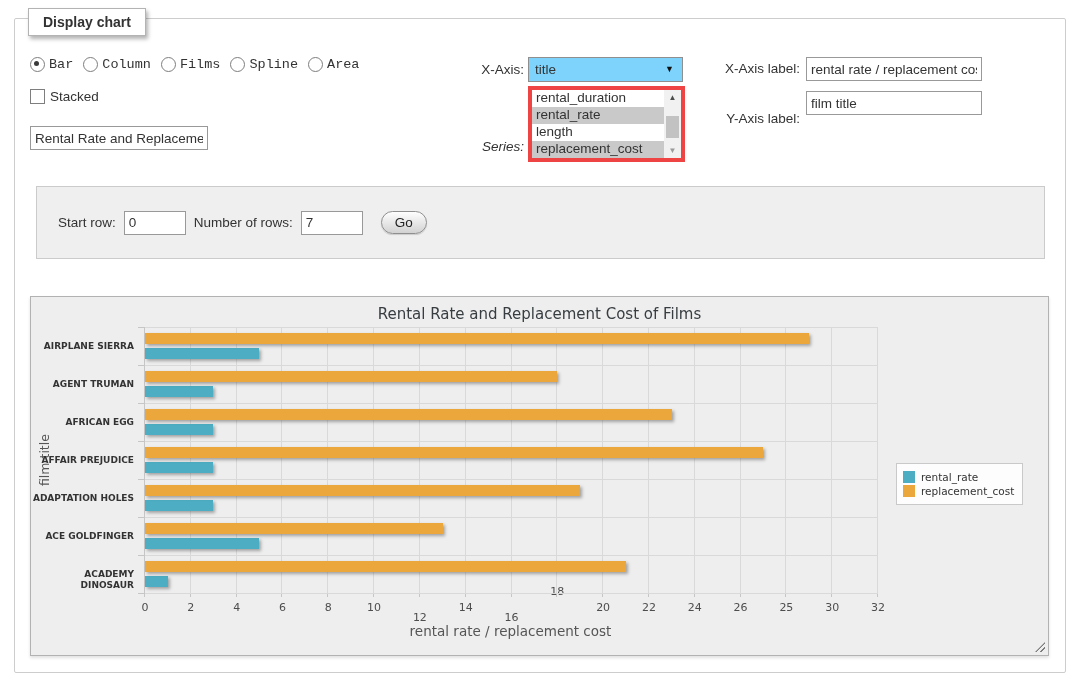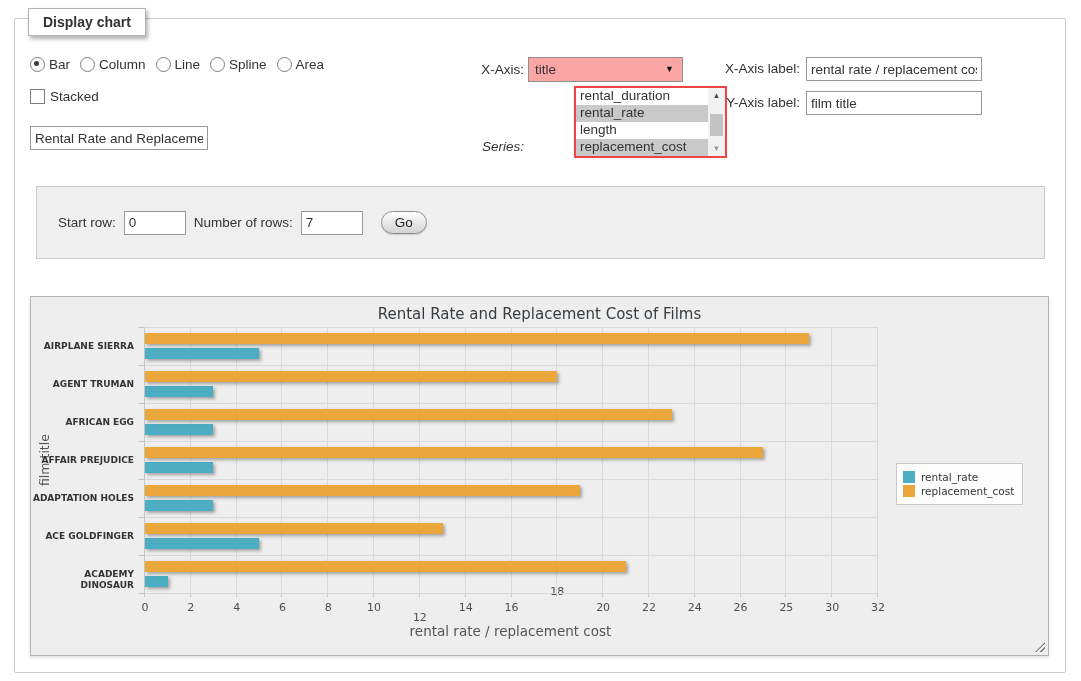--- a/index.html
+++ b/index.html
@@ -8,43 +8,43 @@
     font-family:"Liberation Sans",sans-serif;font-size:13.5px;color:#333;
     overflow:hidden;
   }
   
   .frame{position:absolute;left:14px;top:18px;width:1050px;height:653px;
     border:1px solid #cdcdcd;border-radius:2px;background:#fff;}
   .legend-box{position:absolute;left:28px;top:8px;padding:5px 14px;background:#fff;
     border:1px solid #b3b3b3;box-shadow:2px 3px 4px rgba(0,0,0,.3);
     font-weight:bold;font-size:14px;color:#333;z-index:5;}
   
-  .radio-group{position:absolute;left:30px;top:57px;display:flex;align-items:flex-end;}
+  .radio-group{position:absolute;left:30px;top:57px;display:flex;align-items:flex-end;font-family:Liberation Mono, monospace;}
   .radio-item{display:flex;align-items:center;margin-right:10px;}
   .radio{width:13px;height:13px;border:1px solid #7e7e7e;border-radius:50%;
     background:#fff;display:inline-block;position:relative;margin-right:4px;flex:none;}
   .radio.checked::after{content:'';position:absolute;left:3px;top:3px;width:5px;height:5px;
     border-radius:50%;background:#3a3a3a;}
   .checkbox-row{position:absolute;left:30px;top:89px;display:flex;align-items:center;}
   .checkbox{width:13px;height:13px;border:1px solid #7e7e7e;background:#fff;
     display:inline-block;margin-right:5px;flex:none;}
   input.text{border:1px solid #999;background:#fff;font-family:"Liberation Sans",sans-serif;
     font-size:13.5px;color:#333;padding:2px 4px;height:18px;}
   .title-input{position:absolute;left:30px;top:126px;width:168px;}
   .lbl{position:absolute;text-align:right;color:#333;}
   .xaxis-lbl{left:418px;top:62px;width:106px;}
   .series-lbl{left:418px;top:139px;width:106px;font-style:italic;}
   .xaxislabel-lbl{left:694px;top:61px;width:106px;}
-  .yaxislabel-lbl{left:694px;top:95px;width:106px;}
+  .yaxislabel-lbl{left:694px;top:111px;width:106px;}
   .selectbox{position:absolute;left:528px;top:57px;width:153px;height:23px;
-    background:#fca5a5;border:1px solid #8f8f8f;}
+    background:#7dd3fc;border:1px solid #8f8f8f;}
   .selectbox .sel-text{line-height:23px;padding-left:6px;}
   .selectbox .sel-arrow{position:absolute;right:8px;top:7px;font-size:9px;color:#111;line-height:9px;}
   .listbox{position:absolute;left:528px;top:86px;width:149px;height:68px;
-    background:#fff;border:2px solid #ef4444;display:flex;margin-left:46px;}
+    background:#fff;border:4px solid #ef4444;display:flex;}
   .lb-options{flex:1;overflow:hidden;}
   .lb-option{height:17px;line-height:16px;padding-left:4px;font-size:13.5px;white-space:nowrap;}
   .lb-option.selected{background:#c9c9c9;}
   .lb-scroll{width:17px;background:#f1f1f1;position:relative;flex:none;}
   .lb-btn{position:absolute;left:0;width:17px;height:15px;text-align:center;font-size:8px;line-height:15px;}
   .lb-up{top:0;color:#4d4d4d;}
   .lb-down{bottom:0;color:#9a9a9a;}
   .lb-thumb{position:absolute;left:2px;top:26px;width:13px;height:22px;background:#c2c2c2;}
   .axis-input{position:absolute;width:166px;}
   .x-axis-input{left:806px;top:57px;}
@@ -99,21 +99,21 @@
     <span class="radio-item">
       <span class="radio checked"></span>
       <span>Bar</span>
     </span>
     <span class="radio-item">
       <span class="radio"></span>
       <span>Column</span>
     </span>
     <span class="radio-item">
       <span class="radio"></span>
-      <span>Line</span>
+      <span>Films</span>
     </span>
     <span class="radio-item">
       <span class="radio"></span>
       <span>Spline</span>
     </span>
     <span class="radio-item">
       <span class="radio"></span>
       <span>Area</span>
     </span>
   </div>
@@ -184,21 +184,21 @@
       <div class="xtick" style="left: calc(31.25% - 1px);"></div>
       <div class="x-tick-label" style="left: 31.25%; top: 274px;">10</div>
       <div class="vgrid" style="left: calc(37.5% - 1px);"></div>
       <div class="xtick" style="left: calc(37.5% - 1px);"></div>
       <div class="x-tick-label" style="left: 37.5%; top: 284px;">12</div>
       <div class="vgrid" style="left: calc(43.75% - 1px);"></div>
       <div class="xtick" style="left: calc(43.75% - 1px);"></div>
       <div class="x-tick-label" style="left: 43.75%; top: 274px;">14</div>
       <div class="vgrid" style="left: calc(50% - 1px);"></div>
       <div class="xtick" style="left: calc(50% - 1px);"></div>
-      <div class="x-tick-label" style="left: 50%; top: 274px;">16</div>
+      <div class="x-tick-label" style="left: 50%; top: 284px;">16</div>
       <div class="vgrid" style="left: calc(56.25% - 1px);"></div>
       <div class="xtick" style="left: calc(56.25% - 1px);"></div>
       <div class="x-tick-label" style="left: 56.25%; top: 258px;">18</div>
       <div class="vgrid" style="left: calc(62.5% - 1px);"></div>
       <div class="xtick" style="left: calc(62.5% - 1px);"></div>
       <div class="x-tick-label" style="left: 62.5%; top: 274px;">20</div>
       <div class="vgrid" style="left: calc(68.75% - 1px);"></div>
       <div class="xtick" style="left: calc(68.75% - 1px);"></div>
       <div class="x-tick-label" style="left: 68.75%; top: 274px;">22</div>
       <div class="vgrid" style="left: calc(75% - 1px);"></div>

